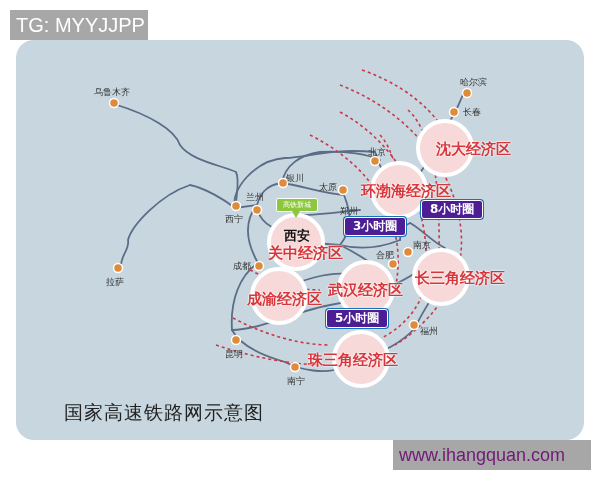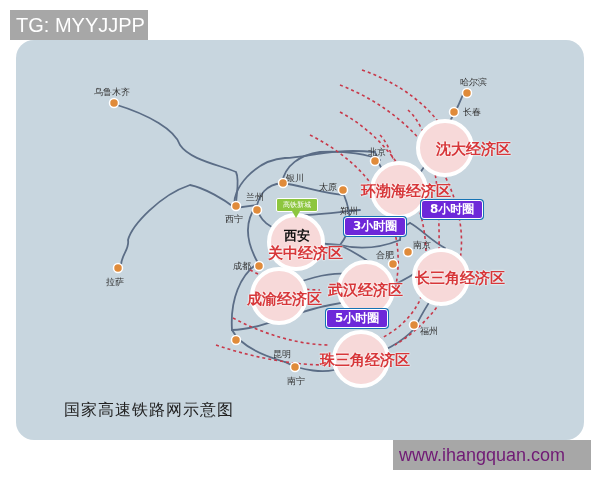--- a/index.html
+++ b/index.html
@@ -11,28 +11,28 @@
             color:#fff; font-family:"Liberation Sans", sans-serif; font-size:20px; line-height:30px;
             padding-left:6px; box-sizing:border-box; z-index:5; }
   .wm-bottom { position:absolute; left:393px; top:440px; width:198px; height:30px; background:#a7a7a7;
                color:#701a75; font-family:"Liberation Sans", sans-serif; font-size:18px; line-height:30px;
                padding-left:6px; box-sizing:border-box; z-index:5; }
   svg.map { position:absolute; left:0; top:0; width:600px; height:480px; }
   .city-label { position:absolute; font-size:9px; color:#333; white-space:nowrap; }
   .zone-label { position:absolute; font-size:15px; font-weight:bold; color:#d7373a; white-space:nowrap;
                 text-shadow:0 0 2px #fff, 0 0 2px #fff; }
   .xian-label { position:absolute; font-size:13px; font-weight:bold; color:#111; }
-  .hour-badge { position:absolute; background:#6d28d9; color:#fff; font-size:12px; font-weight:bold;
+  .hour-badge { position:absolute; background:#4c1d95; color:#fff; font-size:12px; font-weight:bold;
                 border:1px solid #fff; border-radius:3px; padding:0 8px; height:17px; line-height:17px;
                 box-shadow:0 0 0 1px #1673b4; }
   .green-badge { position:absolute; left:276px; top:198px; width:40px; height:12px; background:#8dc63f;
                  border:1px solid #fff; border-radius:2px; color:#fff; font-size:7px; text-align:center; line-height:12px; }
   .green-tail { position:absolute; left:292px; top:211px; width:0; height:0;
                 border-left:4px solid transparent; border-right:4px solid transparent; border-top:7px solid #8dc63f; }
-  .map-title { position:absolute; left:64px; top:400px; font-family:"DejaVu Serif", serif; font-size:16px; color:#222;
+  .map-title { position:absolute; left:64px; top:400px; font-family:"DejaVu Serif", serif; font-size:19px; color:#222;
                letter-spacing:1px; }
 </style>
 </head>
 <body>
 
 <div class="wm-top">TG: MYYJJPP</div>
 
 <div class="panel"></div>
 
 <svg class="map" viewBox="0 0 600 480">
@@ -113,34 +113,34 @@
 <div class="city-label" style="left:286px;top:172px;">银川</div>
 <div class="city-label" style="left:319px;top:181px;">太原</div>
 <div class="city-label" style="left:246px;top:191px;">兰州</div>
 <div class="city-label" style="left:225px;top:213px;">西宁</div>
 <div class="city-label" style="left:340px;top:205px;">郑州</div>
 <div class="city-label" style="left:413px;top:239px;">南京</div>
 <div class="city-label" style="left:376px;top:249px;">合肥</div>
 <div class="city-label" style="left:233px;top:260px;">成都</div>
 <div class="city-label" style="left:106px;top:276px;">拉萨</div>
 <div class="city-label" style="left:420px;top:325px;text-align:center;">福州</div>
-<div class="city-label" style="left:225px;top:348px;margin-left:48px;">昆明</div>
+<div class="city-label" style="left:225px;top:348px;">昆明</div>
 <div class="city-label" style="left:287px;top:375px;">南宁</div>
 
 <div class="green-badge">高铁新城</div>
 <div class="green-tail"></div>
 <div class="xian-label" style="left:284px;top:227px;text-align:right;">西安</div>
 
 <div class="zone-label" style="left:428px;top:140px;margin-left:8px;">沈大经济区</div>
 <div class="zone-label" style="left:361px;top:182px;font-family:Liberation Serif, serif;">环渤海经济区</div>
 <div class="zone-label" style="left:268px;top:244px;">关中经济区</div>
 <div class="zone-label" style="left:247px;top:290px;">成渝经济区</div>
 <div class="zone-label" style="left:328px;top:281px;">武汉经济区</div>
 <div class="zone-label" style="left:415px;top:269px;">长三角经济区</div>
-<div class="zone-label" style="left:320px;top:351px;">珠三角经济区</div>
+<div class="zone-label" style="left:308px;top:351px;">珠三角经济区</div>
 
 <div class="hour-badge" style="left:344px;top:217px;">3小时圈</div>
 <div class="hour-badge" style="left:326px;top:309px;">5小时圈</div>
 <div class="hour-badge" style="left:421px;top:200px;">8小时圈</div>
 
 <div class="map-title">国家高速铁路网示意图</div>
 
 <div class="wm-bottom">www.ihangquan.com</div>
 
 </body></html>

